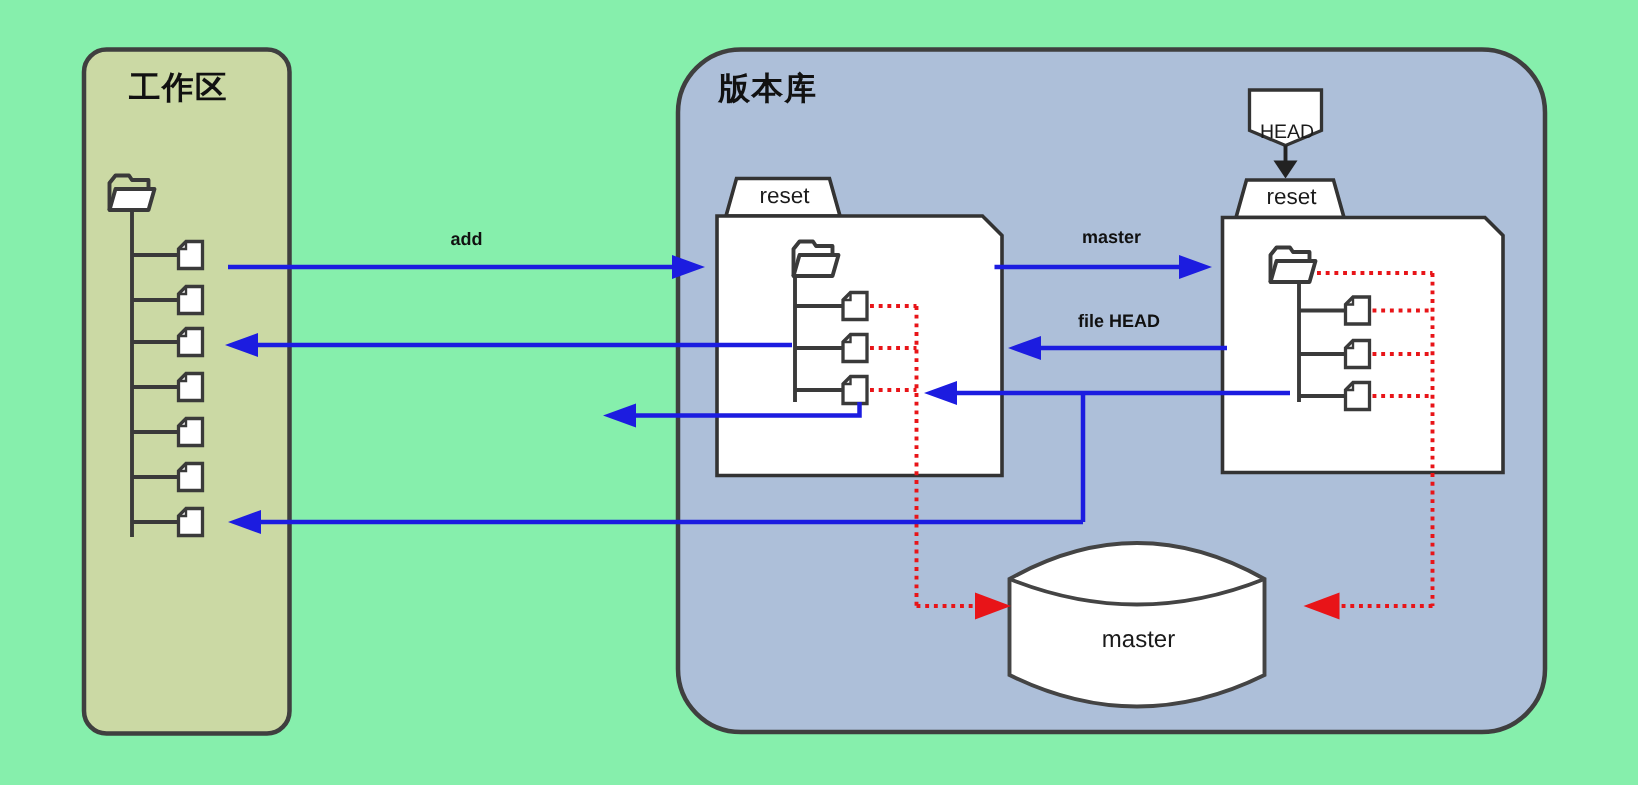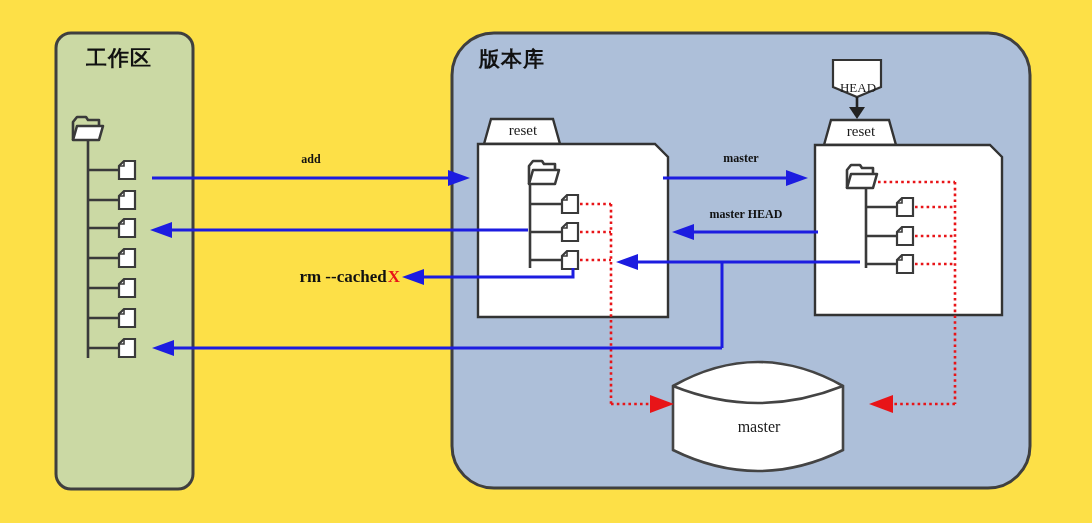--- a/index.html
+++ b/index.html
@@ -1,18 +1,18 @@
 <!DOCTYPE html>
 <html><head>
 <meta charset="utf-8">
 <style>
   html,body { margin:0; padding:0; background:#fff; }
   #stage {
-    position:relative; width:1092px; height:523px; background:#fde047;
-    font-family:Liberation Serif, serif; overflow:hidden;
+    position:relative; width:1092px; height:523px; background:#86efac;
+    font-family:Liberation Sans, sans-serif; overflow:hidden;
   }
   #stage svg { position:absolute; left:0; top:0; }
   .lbl { position:absolute; white-space:nowrap; color:#111; }
   .panel-title { font-size:21px; font-weight:700; letter-spacing:1px; }
   .cmd { font-size:12px; font-weight:700; transform:translateX(-50%); }
   .tag { font-size:15px; color:#1a1a1a; transform:translateX(-50%); }
   .head-tag { font-size:13px; color:#1a1a1a; transform:translateX(-50%); }
   .obj-tag { font-size:16px; color:#1a1a1a; transform:translateX(-50%); }
   .rm-row { display:flex; justify-content:flex-end; font-size:17px; font-weight:700; }
   .rm-x { color:#e81418; margin-left:1px; }
@@ -135,23 +135,19 @@
 
   <div class="lbl tag" style="left:861px; top:123px;">reset</div>
 
   <div class="lbl head-tag" style="left:858px; top:80px;">HEAD</div>
 
   <div class="lbl obj-tag" style="left:759px; top:418px;">master</div>
 
   <div class="lbl cmd" style="left:311px; top:152px;">add</div>
 
 
-  <div class="lbl rm-row" style="position:absolute; left:240px; top:267px; width:160px;">
-    <span>rm --cached</span>
-      <span class="rm-x">X</span>
-  </div>
 
 
   <div class="lbl cmd" style="left:741px; top:151px;">master</div>
 
-  <div class="lbl cmd" style="left:746px; top:207px;">master HEAD</div>
+  <div class="lbl cmd" style="left:746px; top:207px;">file HEAD</div>
 
 </div>
 
 </body></html>

